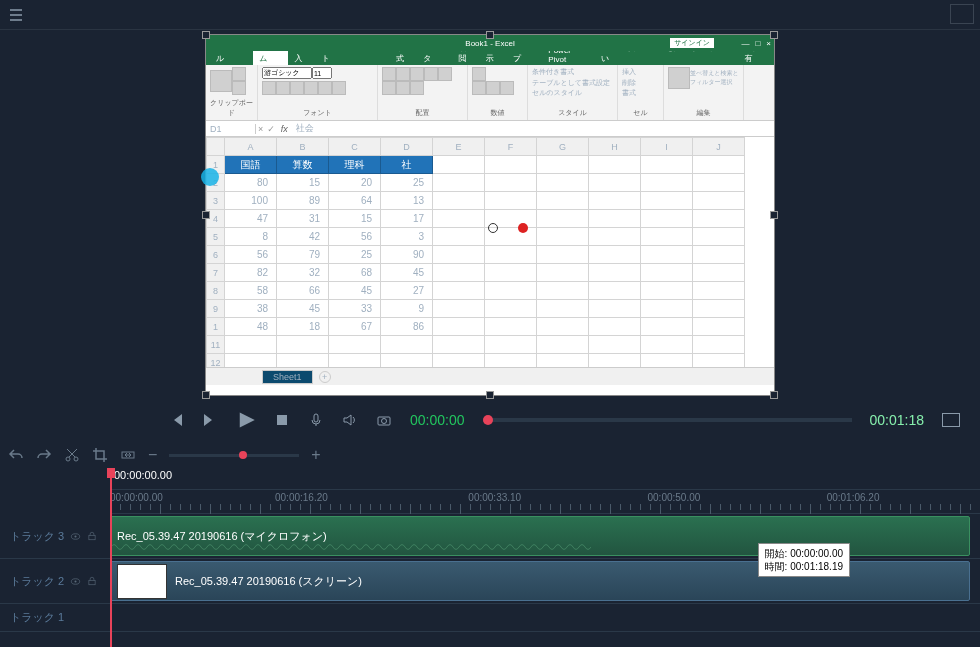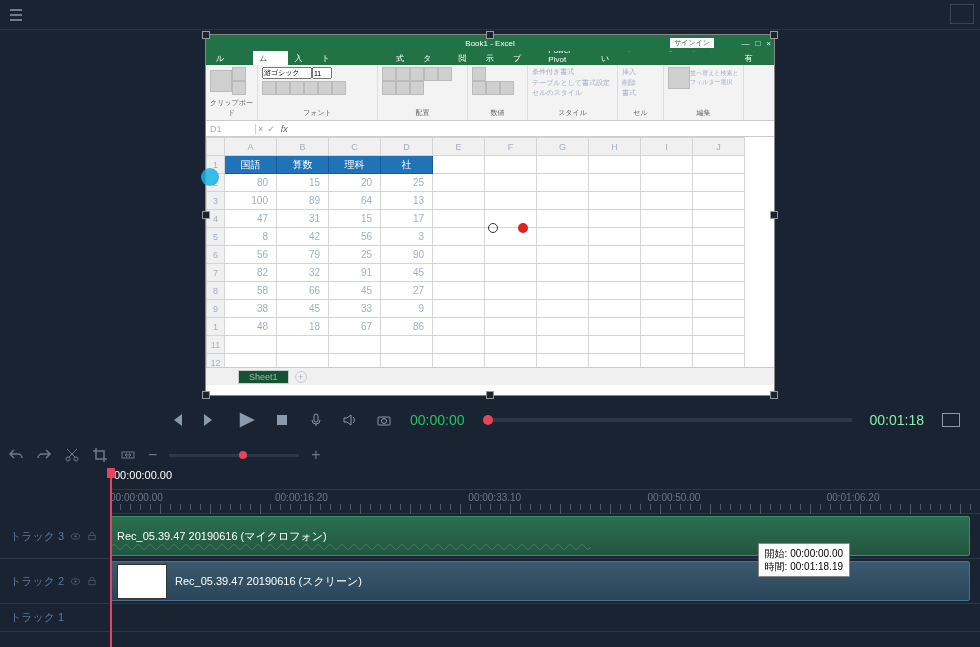--- a/index.html
+++ b/index.html
@@ -38,21 +38,21 @@
 .excel-grid th, .excel-grid td { border:1px solid #d4d4d4; height:18px; text-align:center; font-weight:normal; }
 .excel-grid th { background:#f0f0f0; font-size:9px; }
 .excel-grid .rowhdr { background:#f0f0f0; width:18px; }
 .excel-grid .colhdr { width:52px; }
 .excel-grid .sel { background:#2173b8; color:#fff; border:1px solid #1a5a90; }
 .excel-grid td.val { text-align:right; padding-right:8px; }
 .cursor-circle { position:absolute; width:18px; height:18px; border-radius:50%; background:#17b3e6; opacity:0.85; left:201px; top:138px; }
 .dot-white { position:absolute; width:10px; height:10px; border:1.5px solid #333; border-radius:50%; left:488px; top:193px; }
 .dot-red { position:absolute; width:10px; height:10px; background:#d22; border-radius:50%; left:518px; top:193px; }
 .sheet-tabs { position:absolute; bottom:0; left:0; right:0; height:18px; background:#f0f0f0; display:flex; align-items:center; font-size:9px; border-top:1px solid #ccc; }
-.sheet-tab { background:#14532d; padding:1px 10px; border:1px solid #ccc; margin-left:32px; }
+.sheet-tab { background:#0c4a6e; padding:1px 10px; border:1px solid #ccc; margin-left:56px; }
 .sheet-add { margin-left:6px; border:1px solid #ccc; border-radius:50%; width:12px; height:12px; display:flex; align-items:center; justify-content:center; }
 
 .playback-bar { height: 40px; display:flex; align-items:center; padding:0 20px; gap:18px; }
 .pb-icon { width:16px; height:16px; fill:#8a9aaa; cursor:pointer; }
 .pb-time { font-size:14px; color:#86efac; }
 .pb-time.red { color:#22c55e; }
 .pb-slider { flex:1; height:4px; background:#2a3848; position:relative; }
 .pb-knob { width:10px; height:10px; background:#e8435a; border-radius:50%; position:absolute; left:0; top:-3px; }
 .pb-expand { width:18px; height:14px; border:1.5px solid #8a9aaa; }
 
@@ -219,20 +219,21 @@
 選択</div>
           </div>
           <div class="rib-title">編集</div>
         </div>
     </div>
     <div class="excel-formula">
       <div class="namebox">D1</div>
       <span style="padding:0 2px;color:#999">×</span>
         <span style="padding:0 2px;color:#999">✓</span>
       <div class="fx">fx</div>
+      <div class="content">社会</div>
     </div>
     <div class="excel-grid">
       <table id="grid-table">
           <tbody>
             <tr>
               <th class="rowhdr"></th>
               <th class="colhdr">A</th>
               <th class="colhdr">B</th>
               <th class="colhdr">C</th>
               <th class="colhdr">D</th>
@@ -318,21 +319,21 @@
               <td class=""></td>
               <td class=""></td>
               <td class=""></td>
               <td class=""></td>
               <td class=""></td>
             </tr>
             <tr>
               <th class="rowhdr">7</th>
               <td class="val">82</td>
               <td class="val">32</td>
-              <td class="val">91</td>
+              <td class="val">68</td>
               <td class="val">45</td>
               <td class=""></td>
               <td class=""></td>
               <td class=""></td>
               <td class=""></td>
               <td class=""></td>
               <td class=""></td>
             </tr>
             <tr>
               <th class="rowhdr">8</th>

